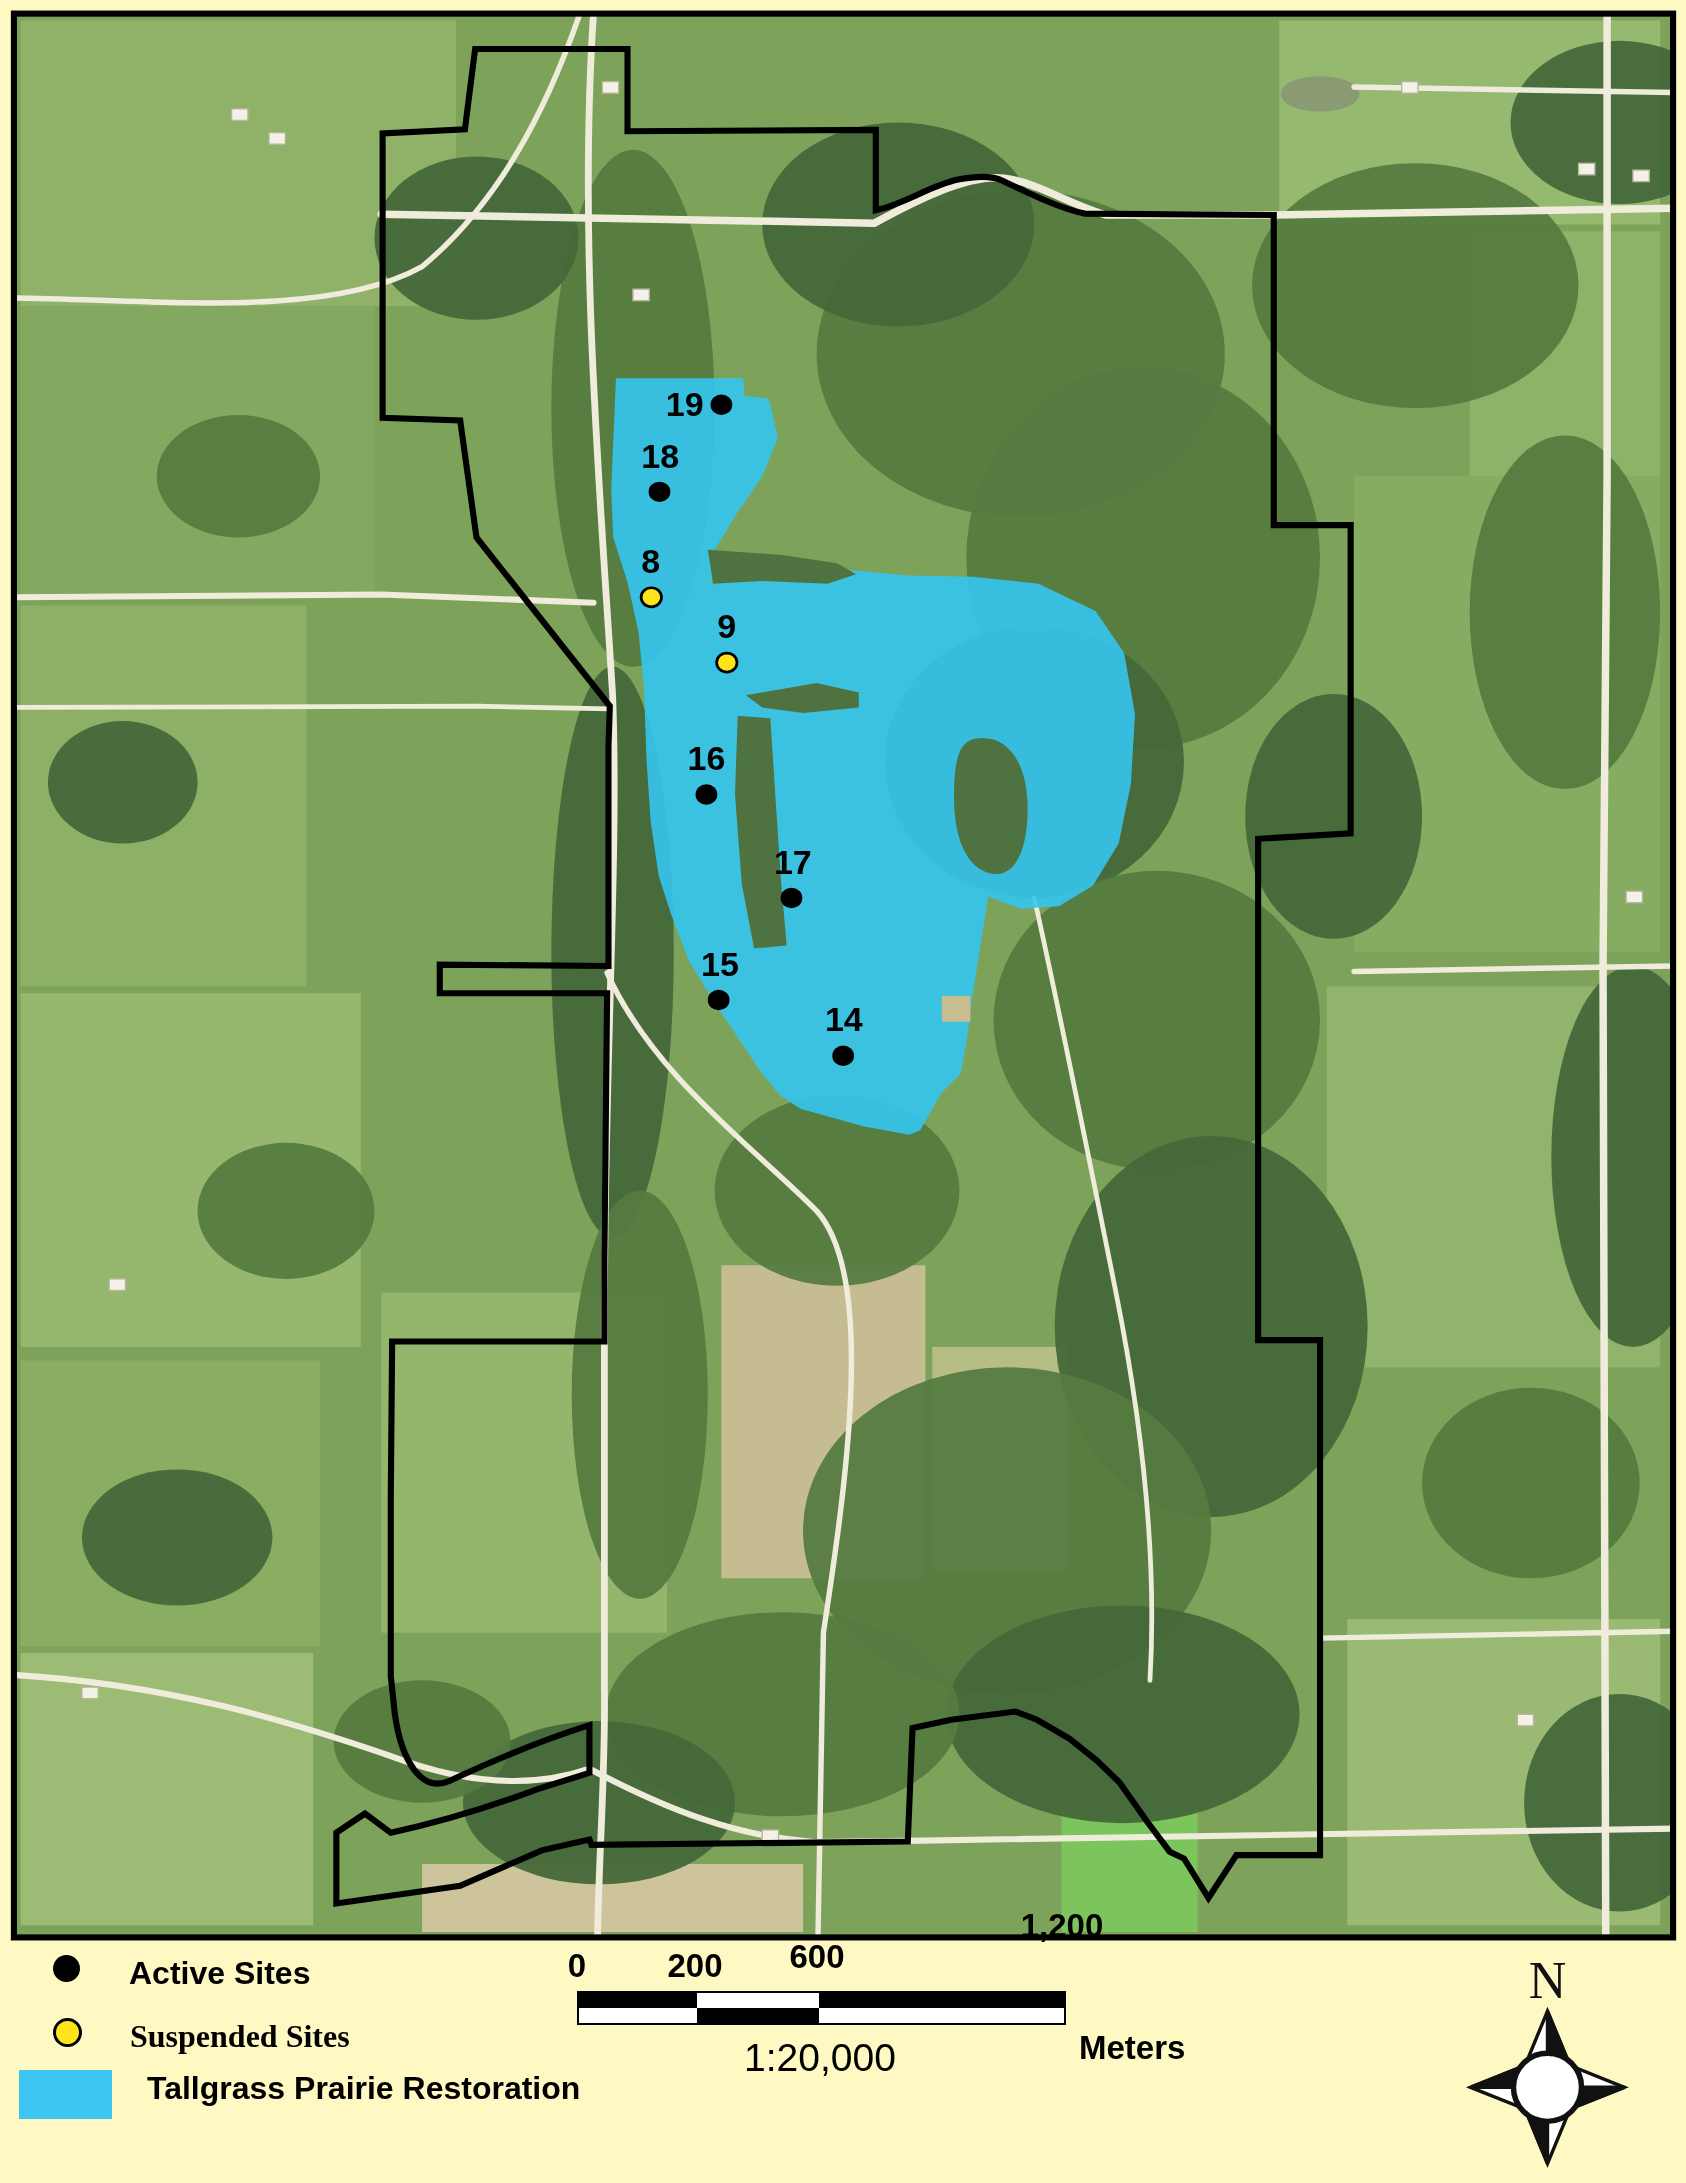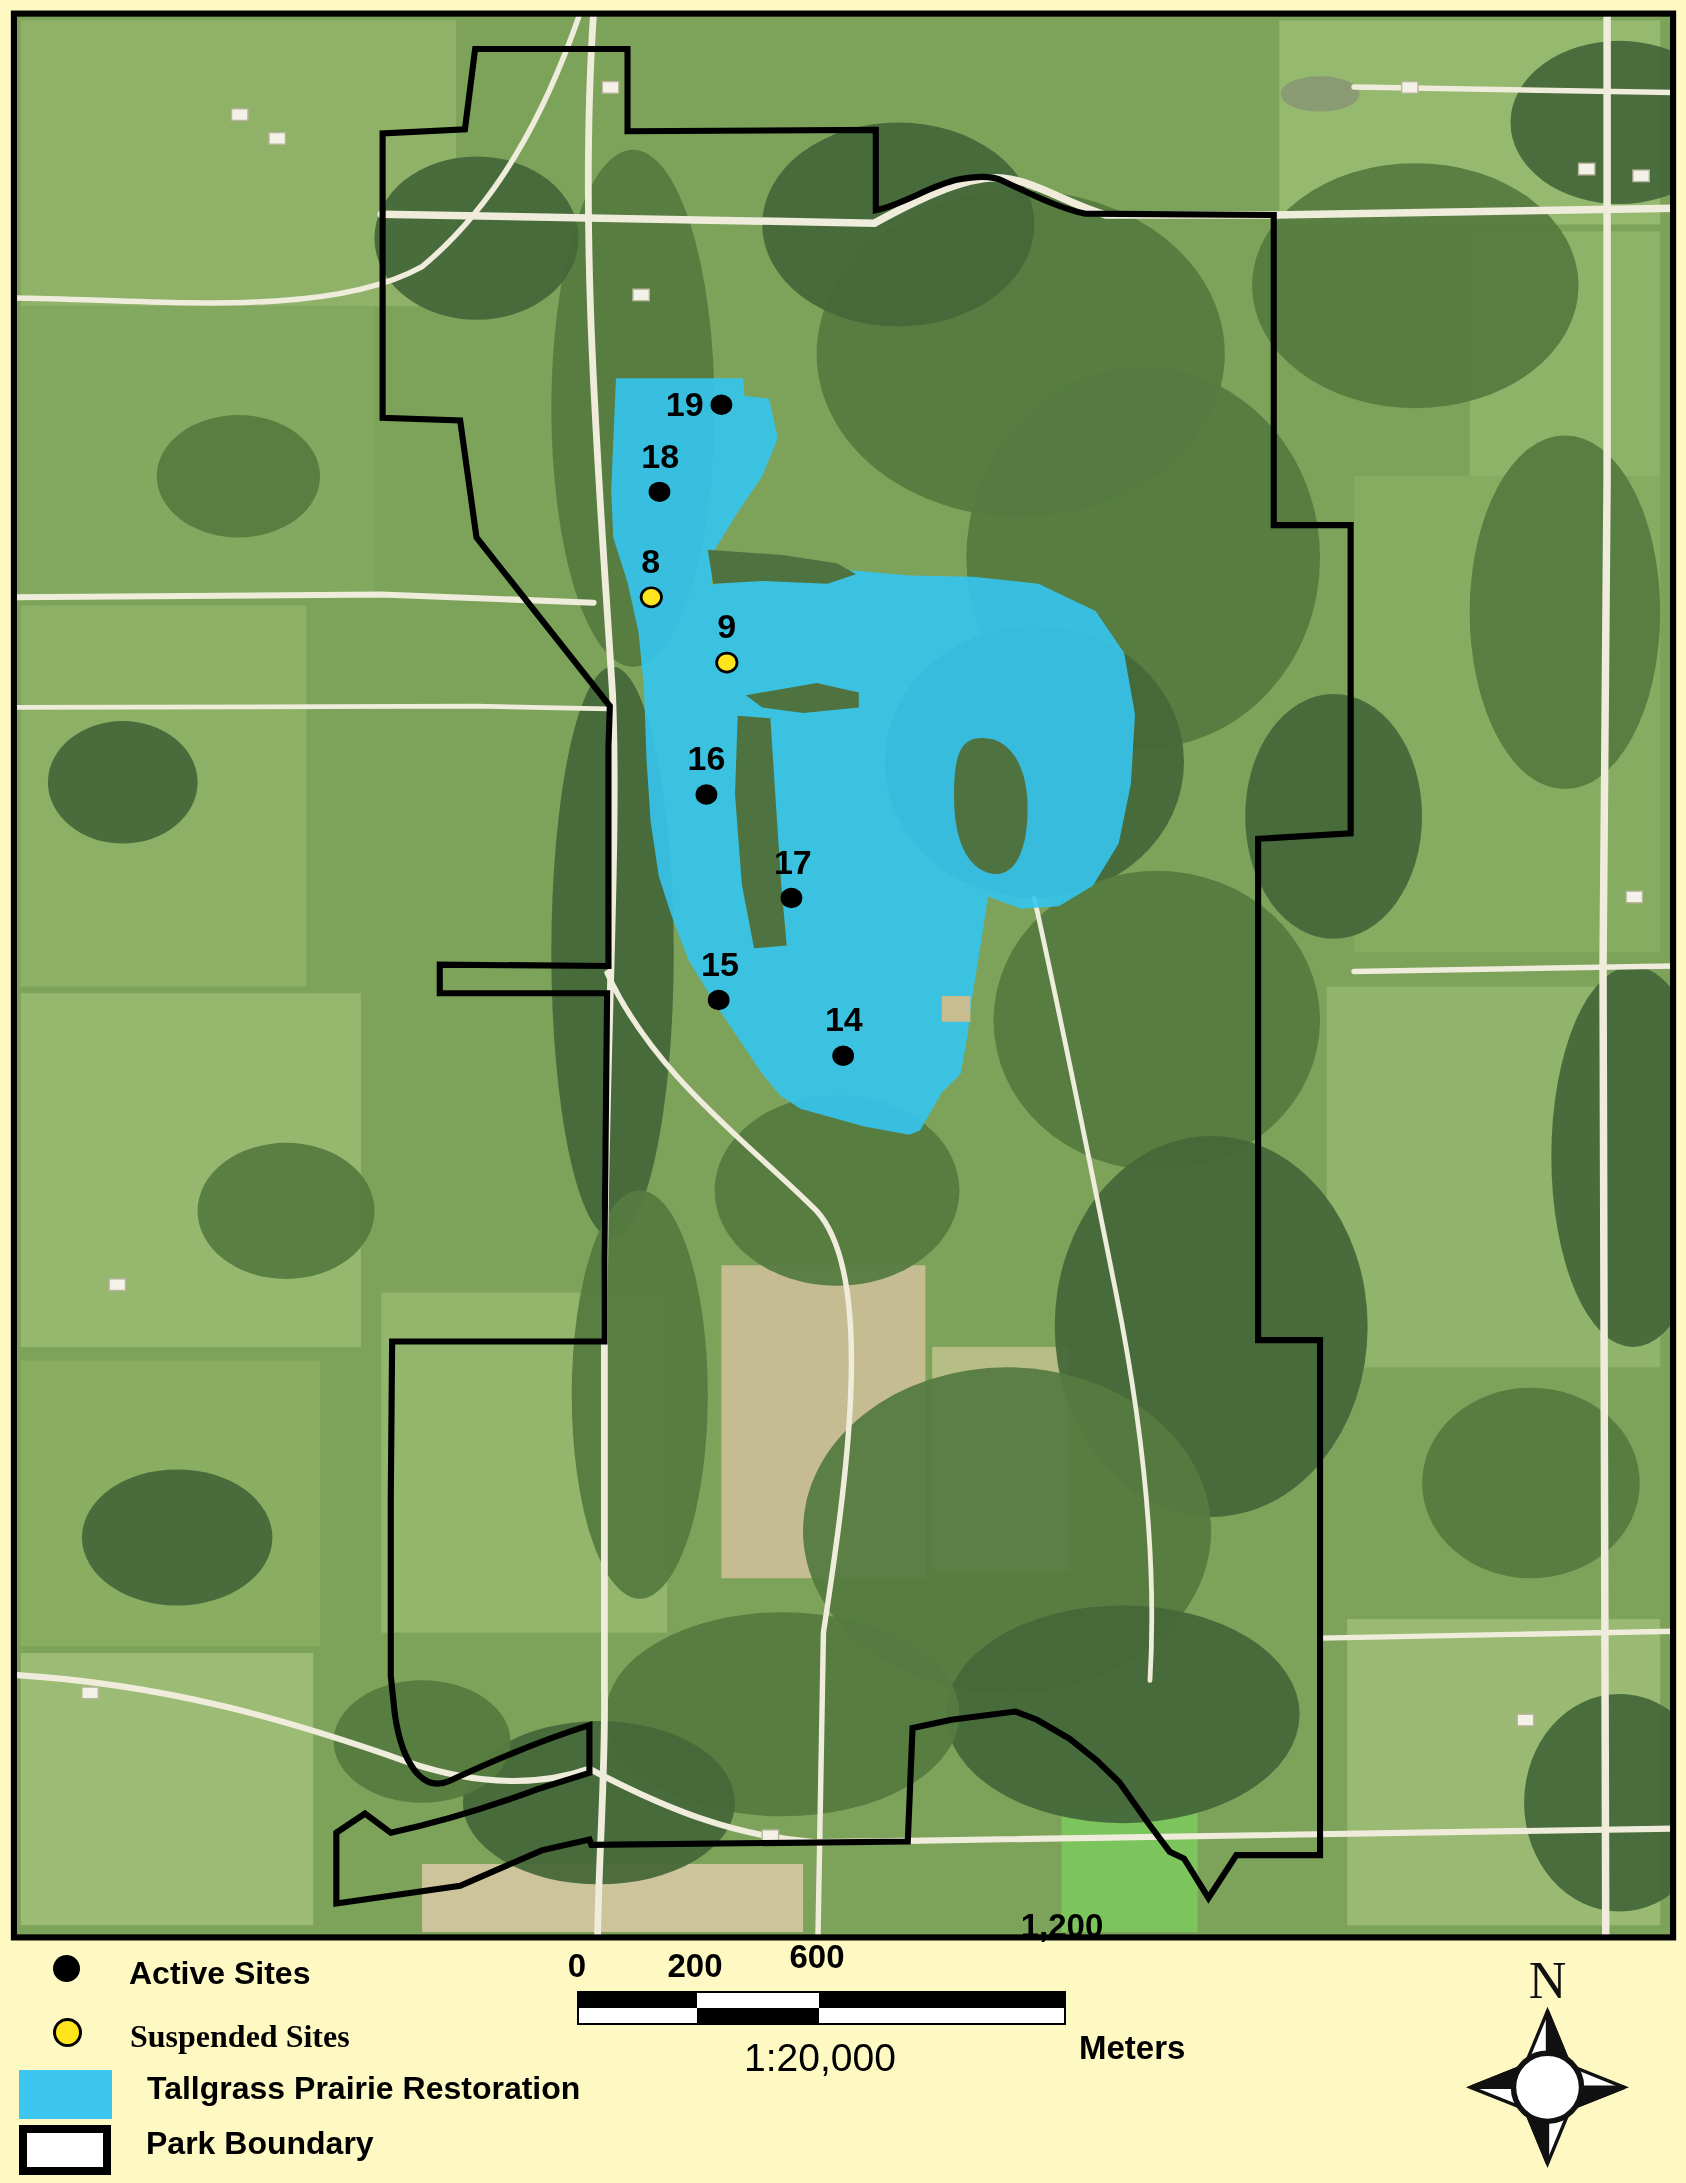--- a/index.html
+++ b/index.html
@@ -153,24 +153,20 @@
     <span class="legend-label" style="margin-left:49px;">Active Sites</span>
   </div>
   <div class="legend-item" style="left:53px;top:2018px;">
     <span class="dot-yellow"></span>
     <span class="legend-label" style="margin-left:48px;font-family:Liberation Serif, serif;">Suspended Sites</span>
   </div>
   <div class="legend-item" style="left:19px;top:2070px;">
     <span class="swatch-cyan"></span>
     <span class="legend-label" style="margin-left:35px;">Tallgrass Prairie Restoration</span>
   </div>
-  <div class="legend-item" style="left:19px;top:2125px;">
-    <span class="swatch-boundary"></span>
-    <span class="legend-label" style="margin-left:35px;">Park Boundary</span>
-  </div>
 
   <div id="scalebar">
     <span class="sb-tick" style="left:577px;top:1947px;">0</span>
     <span class="sb-tick" style="left:695px;top:1947px;">200</span>
     <span class="sb-tick" style="left:817px;top:1938px;">600</span>
     <span class="sb-tick" style="left:1062px;top:1863px;margin-top:44px;">1,200</span>
     <div id="scalebar-bar" style="left:577px;top:1991px;width:485px;">
       <div class="sb-row">
         <div class="sb-seg" style="width:118px;background:#000;"></div>
         <div class="sb-seg" style="width:122px;background:#fff;"></div>

